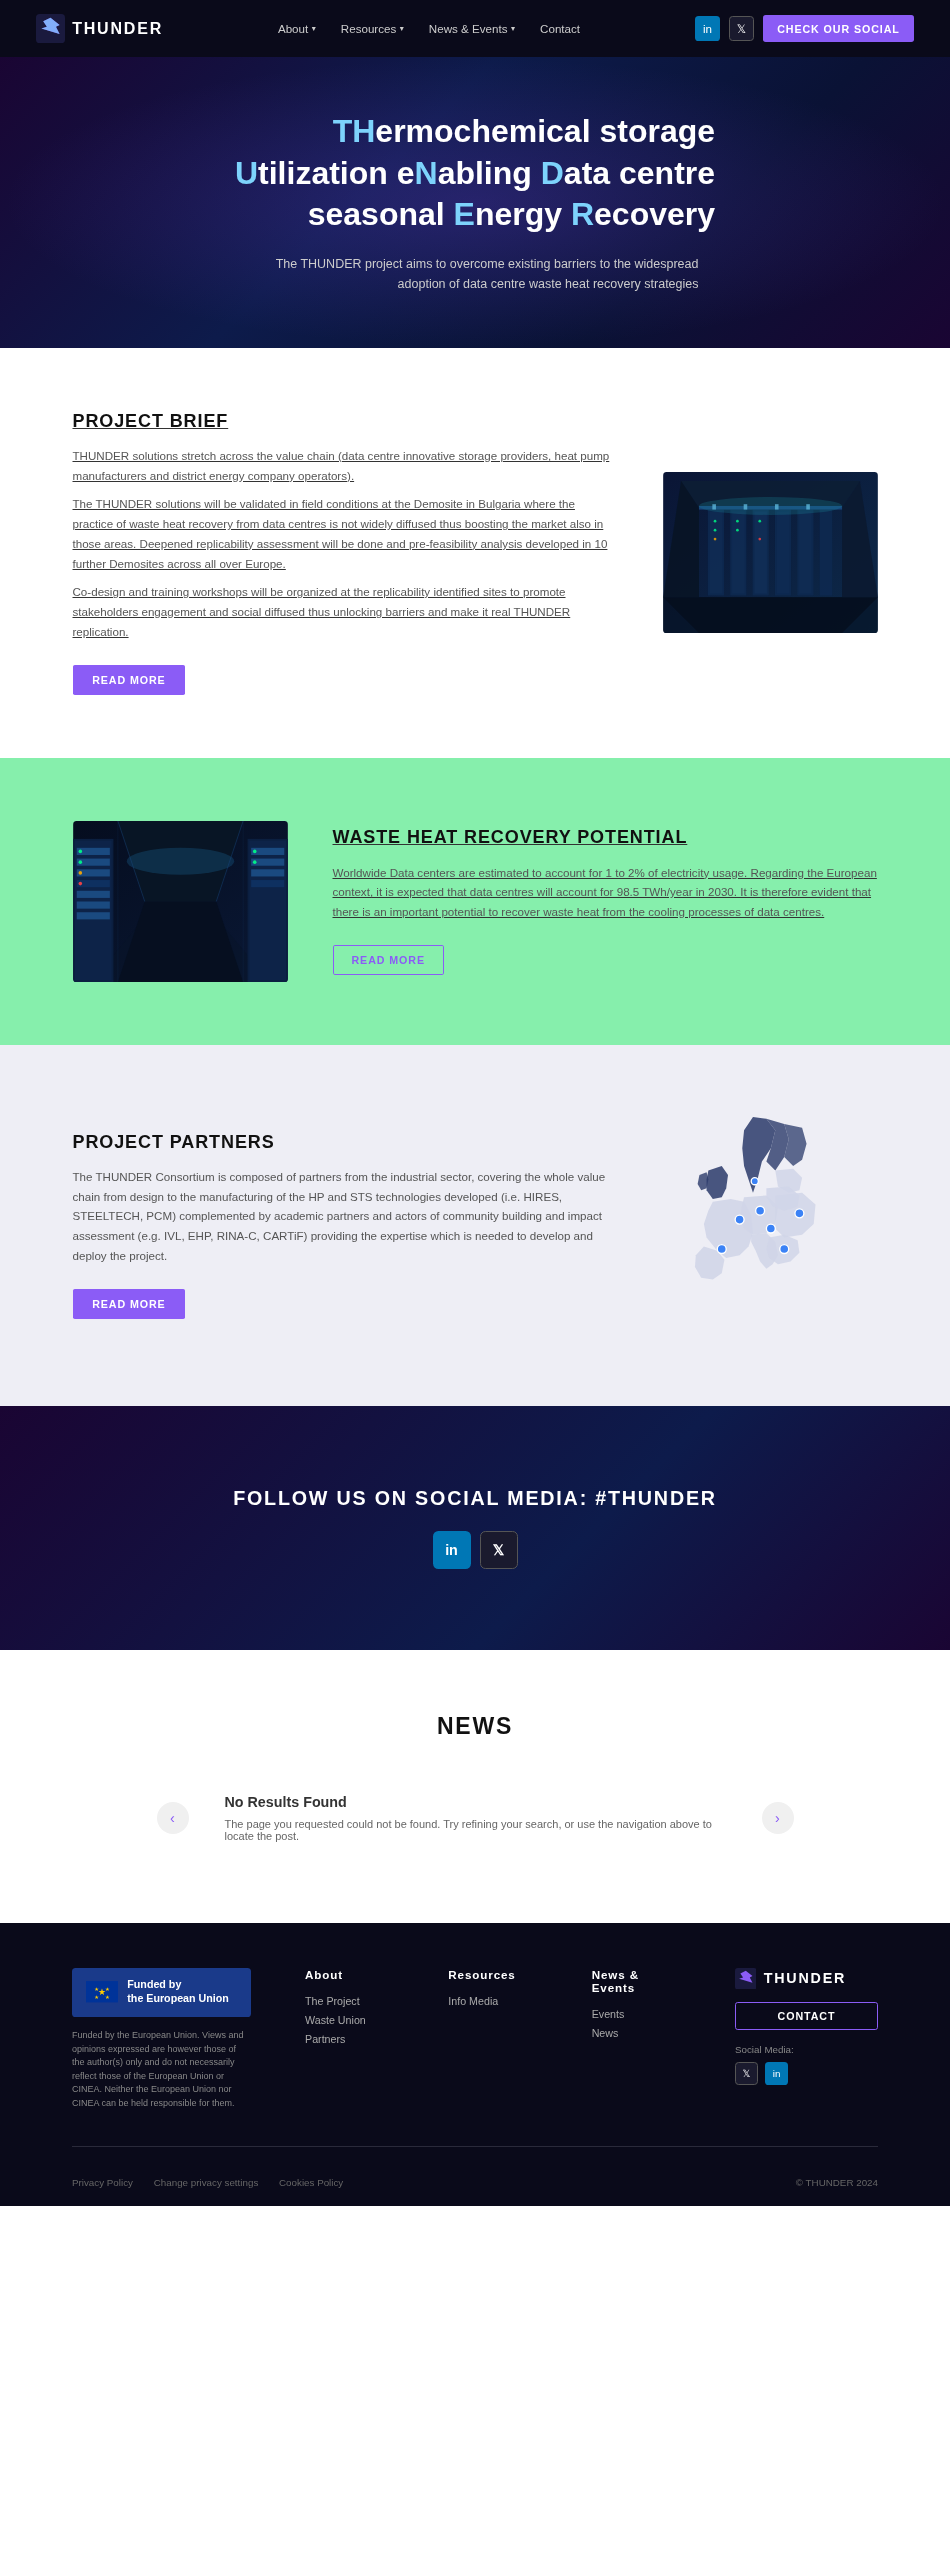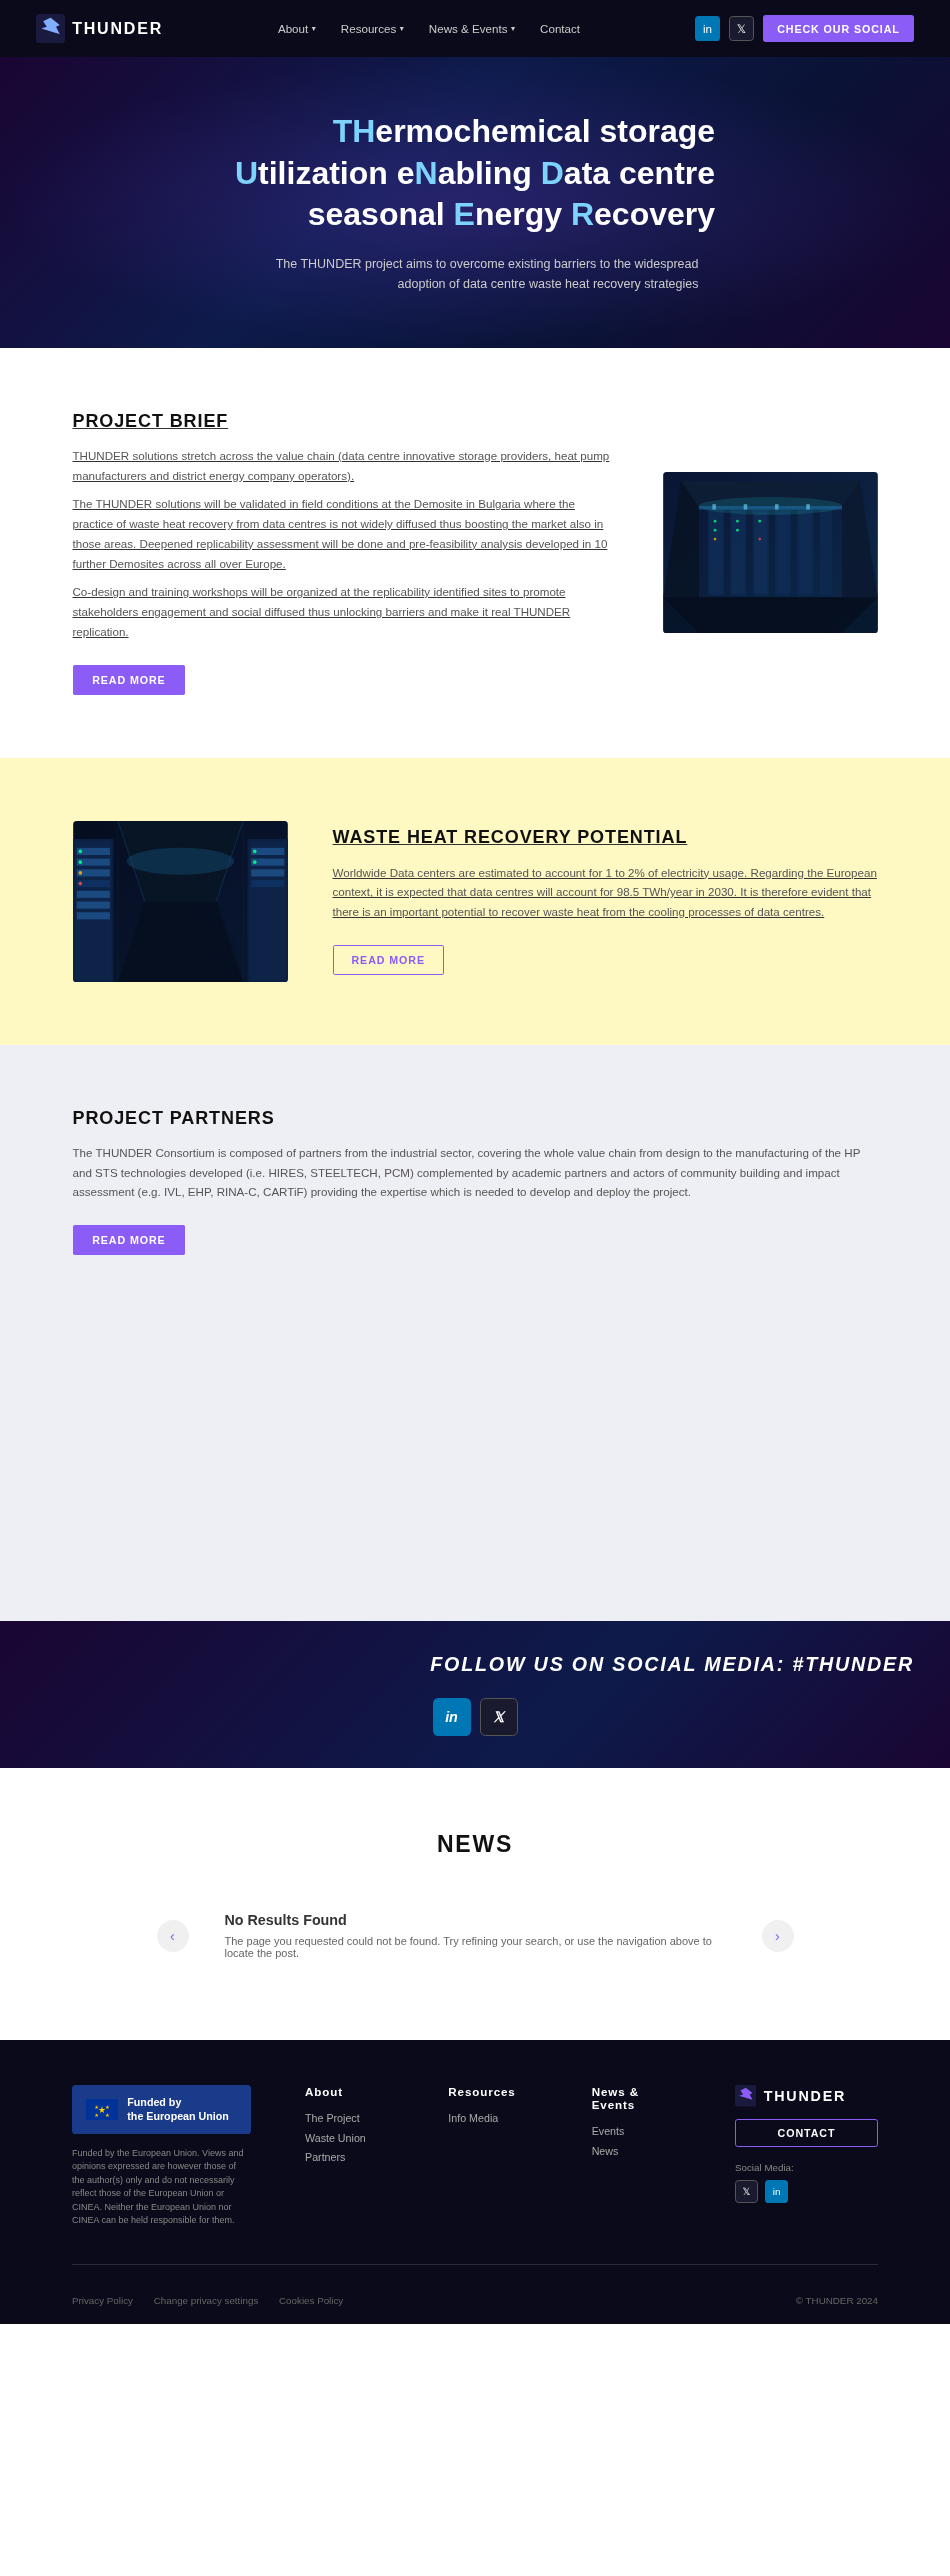--- a/index.html
+++ b/index.html
@@ -113,21 +113,21 @@
       max-width: 447px;
       margin: 0 auto;
     }
 
     
     .section {
       padding: 63px 72px;
       text-decoration: underline;
     }
     .section-alt {
-      background: #fef9c3;
+      background: #86efac;
     }
     .section-row {
       display: flex;
       align-items: center;
       gap: 45px;
       max-width: 805px;
       margin: 0 auto;
     }
     .section-row.reverse { flex-direction: row-reverse; }
     .section-text { flex: 1; }
@@ -187,36 +187,34 @@
     }
 
     
     .partners-section {
       background: #eeeef5;
       padding: 63px 72px;
     }
     .partners-row {
       display: flex;
       align-items: center;
-      gap: 53px;
+      gap: 22px;
       max-width: 805px;
       margin: 0 auto;
-      flex-direction: column;
     }
     .partners-text { flex: 1; }
     .partners-map {
       flex: 0 0 250px;
     }
 
     
     .social-section {
       background: linear-gradient(135deg, #1a0533 0%, #0d1b4b 60%, #1a0533 100%);
-      padding: 32px 36px;
-      text-align: right;
-      font-style: italic;
+      padding: 81px 36px;
+      text-align: center;
     }
     .social-section h2 {
       color: #fff;
       font-size: 19.7px;
       font-weight: 900;
       letter-spacing: 1.8px;
       margin-bottom: 21.5px;
     }
     .social-icons-row {
       display: flex;

